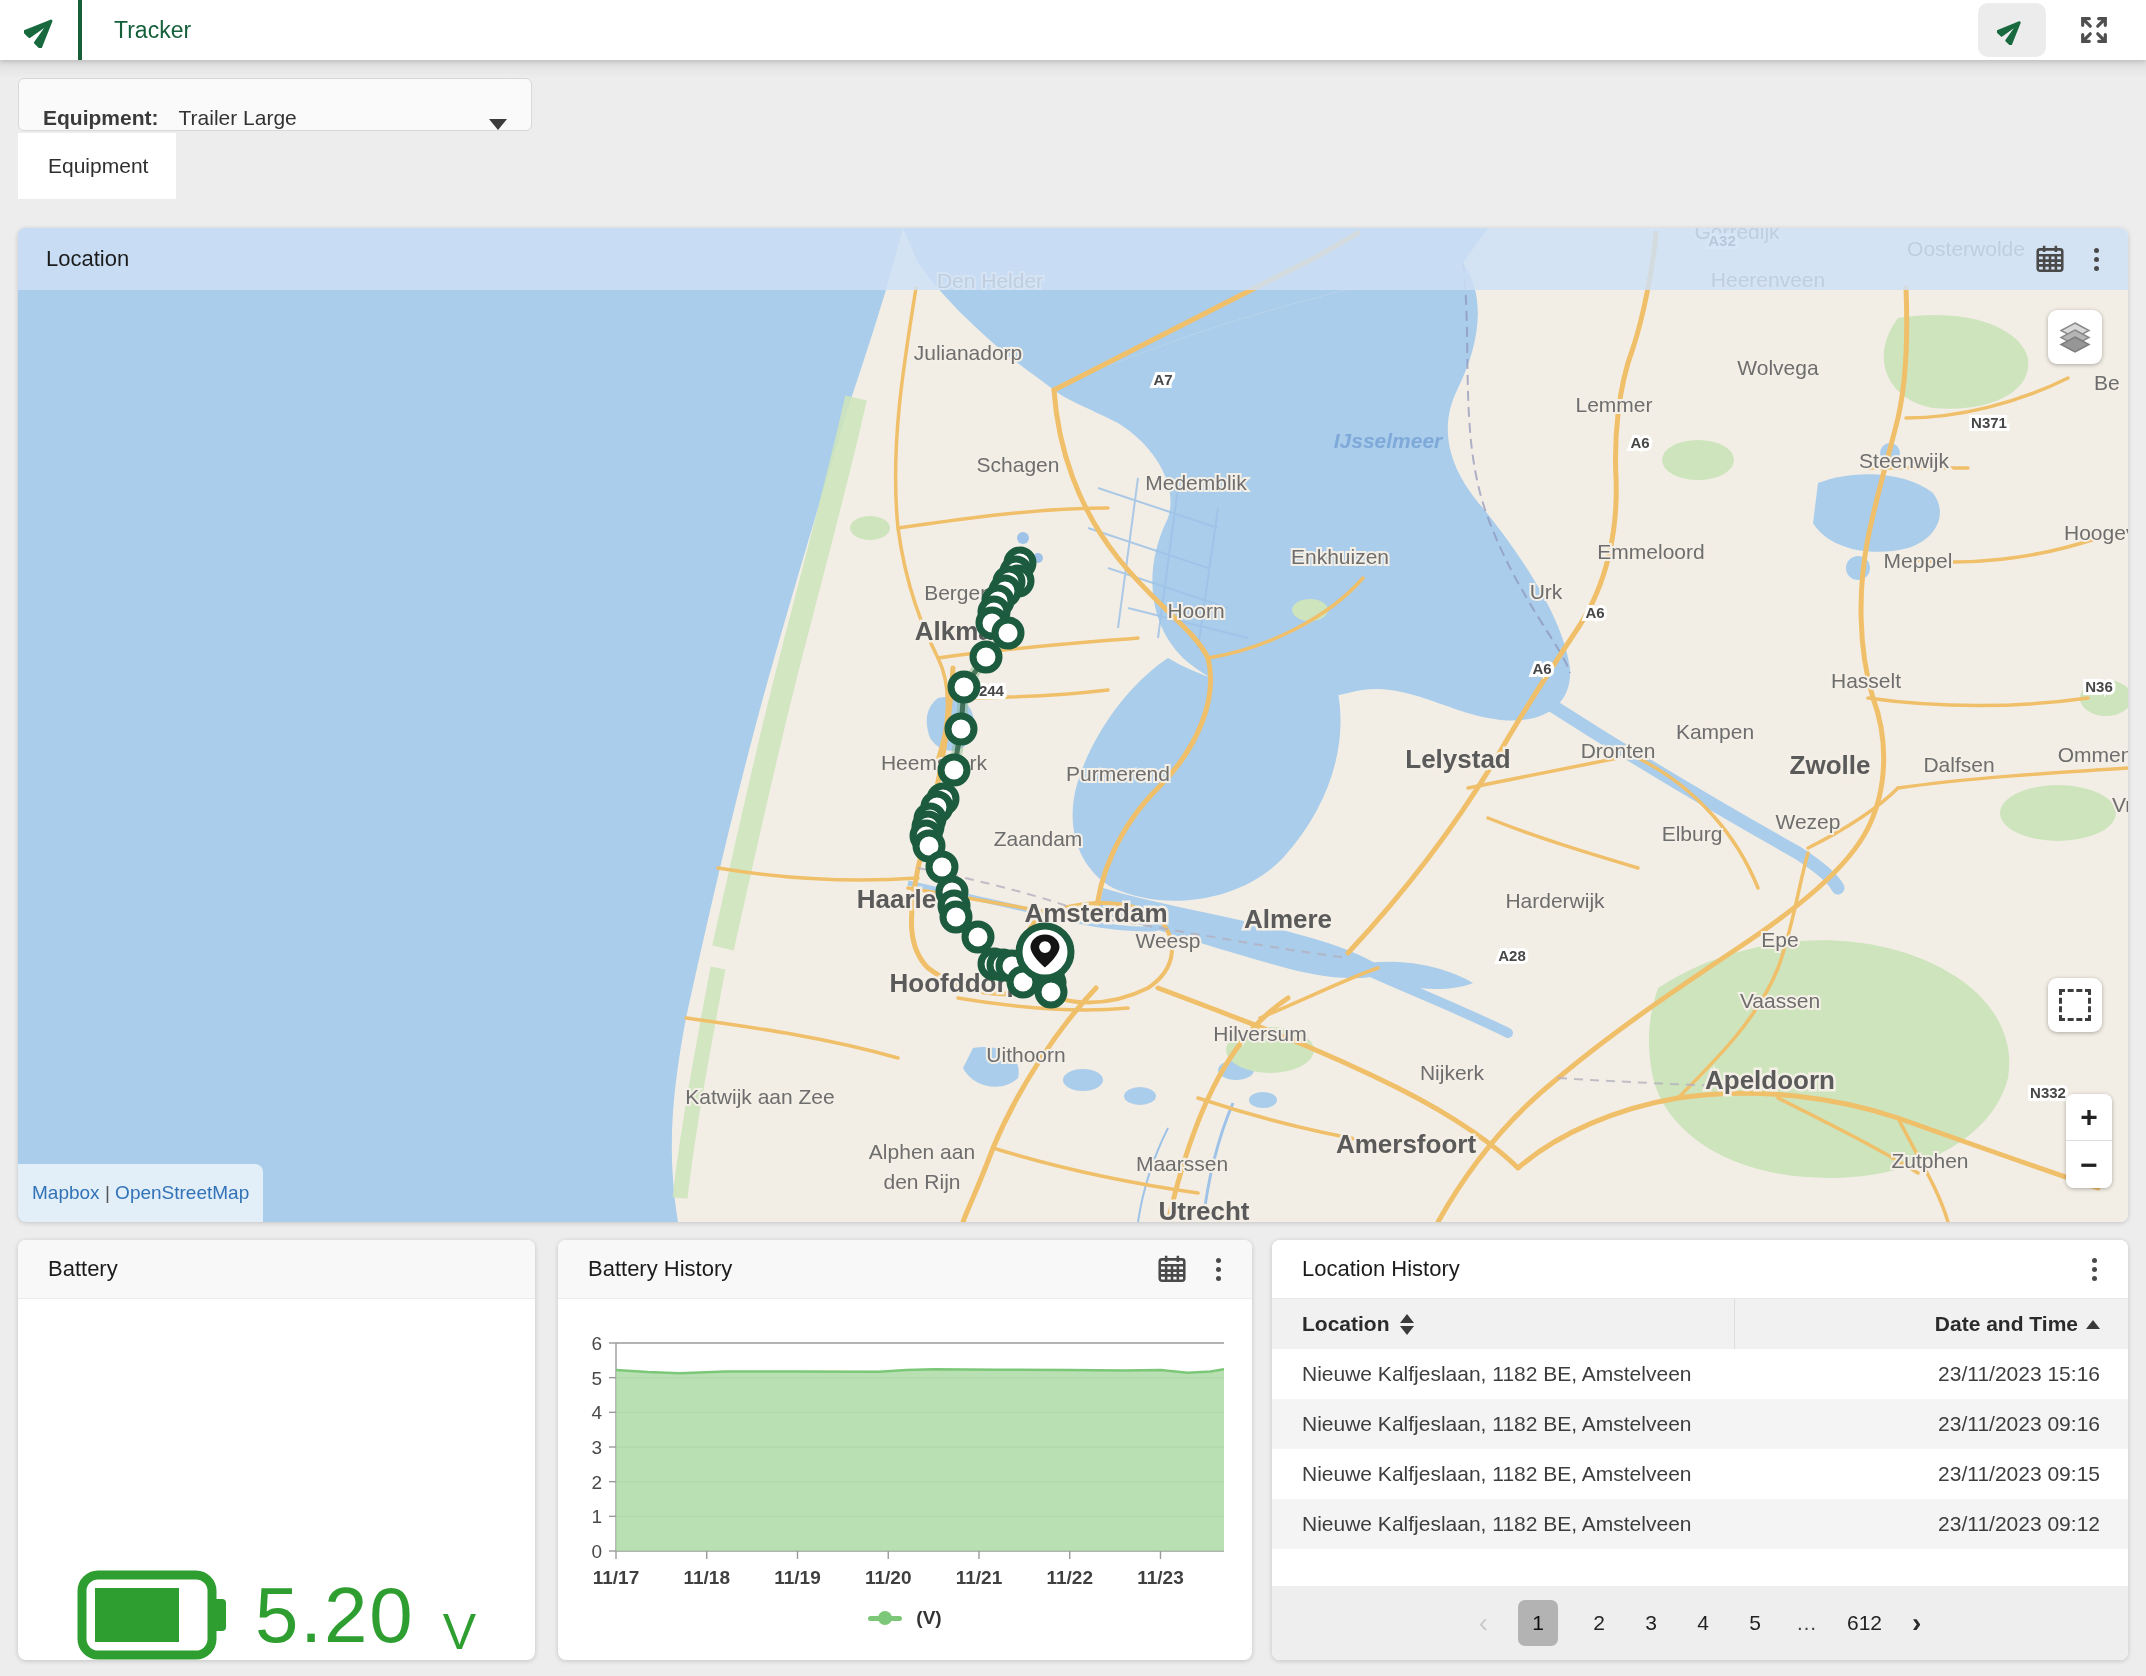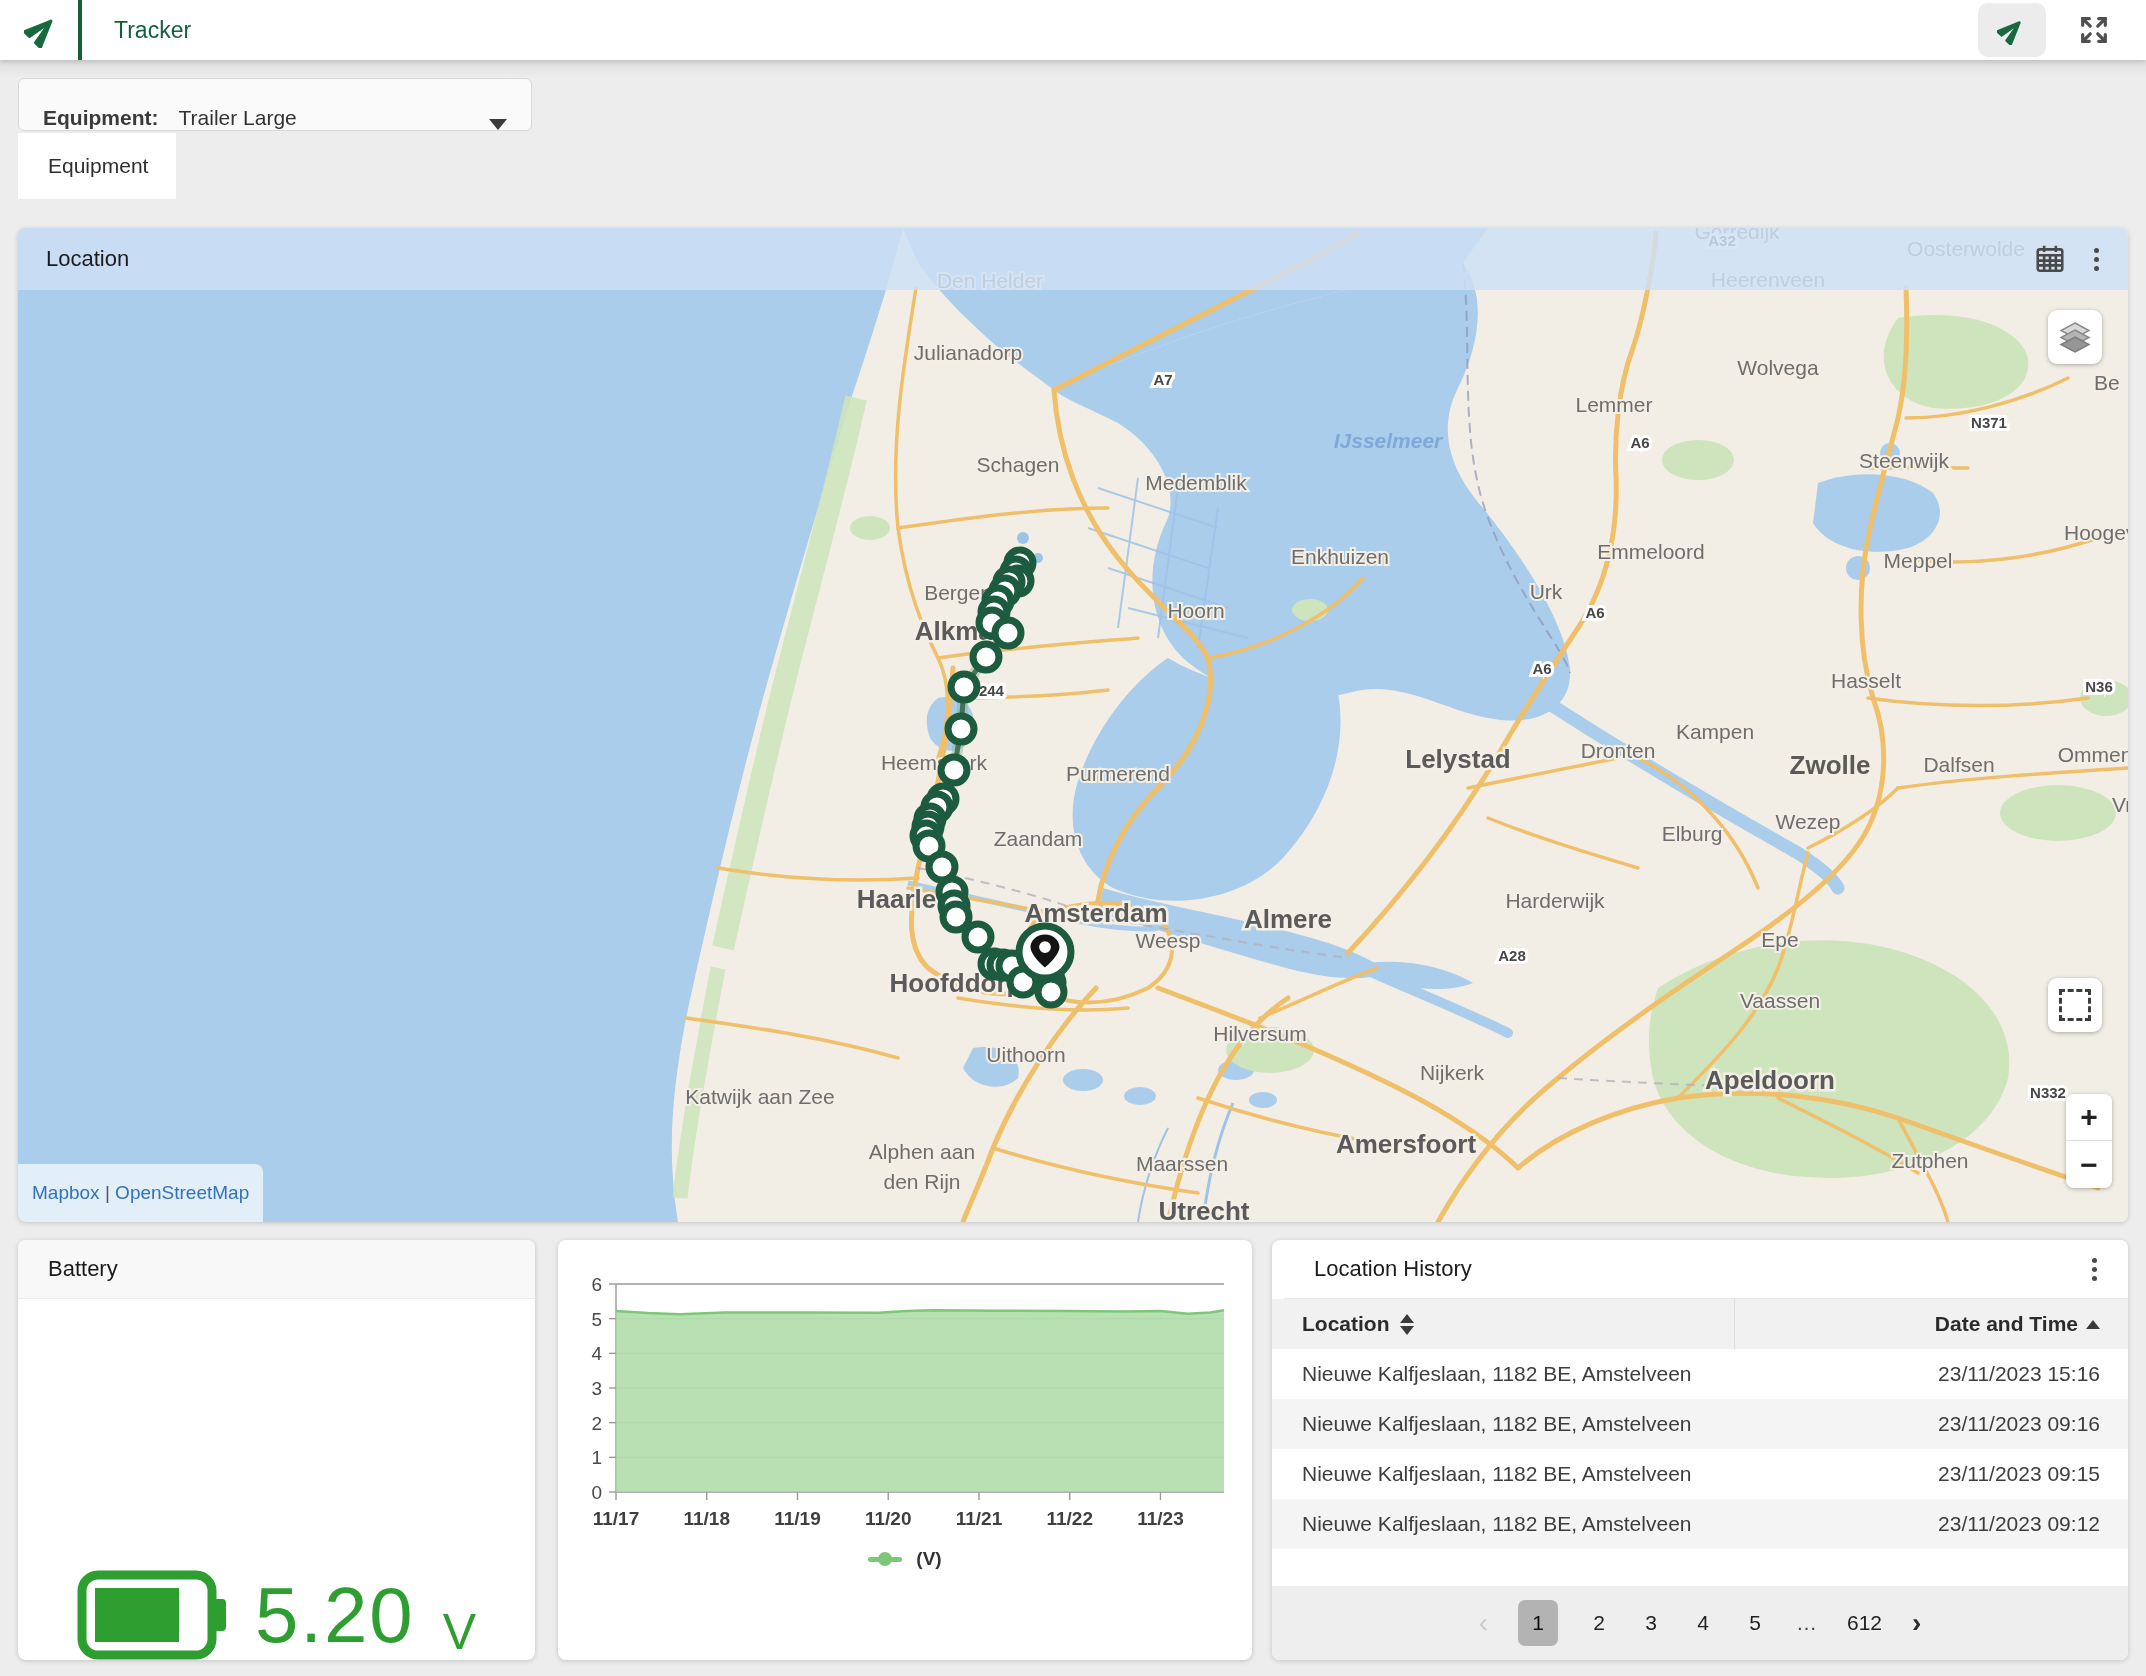--- a/index.html
+++ b/index.html
@@ -73,21 +73,21 @@
   
   .bh-card{left:558px;top:1240px;width:694px;height:420px;}
   #bh-chart{margin:34px 0 0 6px;}
   .legend{display:flex;align-items:center;justify-content:center;gap:14px;margin-top:2px;}
   .lg-mark{position:relative;width:34px;height:5px;border-radius:3px;background:#7cc878;}
   .lg-mark::after{content:"";position:absolute;left:10px;top:-5px;width:14px;height:14px;border-radius:50%;background:#7cc878;}
   .legend .lt{font-size:19px;font-weight:700;color:#333;}
 
   
   .lh-card{left:1272px;top:1240px;width:856px;height:420px;}
-  .lh-card .card-h{background:#fff;border-bottom:1px solid #e9e9e9;margin-left:12px;}
+  .lh-card .card-h{background:#fff;border-bottom:1px solid #e9e9e9;}
   .thead{height:50px;background:#f1f1f1;display:flex;font-weight:700;font-size:21px;color:#2b2b2b;}
   .th{display:flex;align-items:center;box-sizing:border-box;cursor:pointer;}
   .th-loc{width:463px;padding-left:30px;border-right:1px solid #dedede;gap:10px;}
   .th-dt{flex:1;justify-content:flex-end;padding-right:28px;gap:8px;}
   .sorters{display:flex;flex-direction:column;gap:3px;}
   .tri-up{width:0;height:0;border-left:7px solid transparent;border-right:7px solid transparent;border-bottom:9px solid #3a3a3a;}
   .tri-dn{width:0;height:0;border-left:7px solid transparent;border-right:7px solid transparent;border-top:9px solid #3a3a3a;}
   .lh-row{height:50px;display:flex;align-items:center;font-size:21px;color:#3d3d3d;}
   .lh-row:nth-child(even){background:#f4f4f4;}
   .lh-row .c-loc{width:463px;padding-left:30px;box-sizing:border-box;}
@@ -391,20 +391,34 @@
         <rect x="5" y="6" width="130" height="80" rx="16" fill="none" stroke="#2f9e31" stroke-width="9"></rect>
         <path d="M135 30 h10 a4 4 0 0 1 4 4 v24 a4 4 0 0 1 -4 4 h-10 z" fill="#2f9e31"></path>
         <rect x="18" y="19" width="84" height="54" fill="#2f9e31"></rect>
       </svg>
       <span class="bval">5.20</span>
       <span class="bunit">V</span>
     </div>
   </section>
 
   <section class="card bh-card">
+    <div class="card-h">
+      <span class="ct">Battery History</span>
+      <span class="h-icons">
+        <svg class="cal-ic" width="32" height="32" viewBox="0 0 30 30">
+          <rect x="3.5" y="6" width="23" height="20" rx="2"></rect>
+          <path d="M9.5 2.5v6 M20.5 2.5v6 M3.5 11.5h23 M9.5 11.5v14.5 M15 11.5v14.5 M20.5 11.5v14.5 M3.5 16.5h23 M3.5 21h23"></path>
+        </svg>
+        <span class="kebab">
+            <i></i>
+            <i></i>
+            <i></i>
+          </span>
+      </span>
+    </div>
     <div id="bh-chart"><svg width="680" height="268" viewBox="0 0 680 268">
           <line x1="52" y1="218" x2="660" y2="218" stroke="#9a9a9a" stroke-width="1.4"></line>
           <line x1="45" y1="218" x2="52" y2="218" stroke="#9a9a9a" stroke-width="1.4"></line>
           <text x="38" y="225" text-anchor="end" font-size="19" fill="#4a4a4a">0</text>
           <line x1="52" y1="183.33333333333334" x2="660" y2="183.33333333333334" stroke="#d9d9d9" stroke-width="1.4"></line>
           <line x1="45" y1="183.33333333333334" x2="52" y2="183.33333333333334" stroke="#9a9a9a" stroke-width="1.4"></line>
           <text x="38" y="190.33333333333334" text-anchor="end" font-size="19" fill="#4a4a4a">1</text>
           <line x1="52" y1="148.66666666666669" x2="660" y2="148.66666666666669" stroke="#d9d9d9" stroke-width="1.4"></line>
           <line x1="45" y1="148.66666666666669" x2="52" y2="148.66666666666669" stroke="#9a9a9a" stroke-width="1.4"></line>
           <text x="38" y="155.66666666666669" text-anchor="end" font-size="19" fill="#4a4a4a">2</text>

